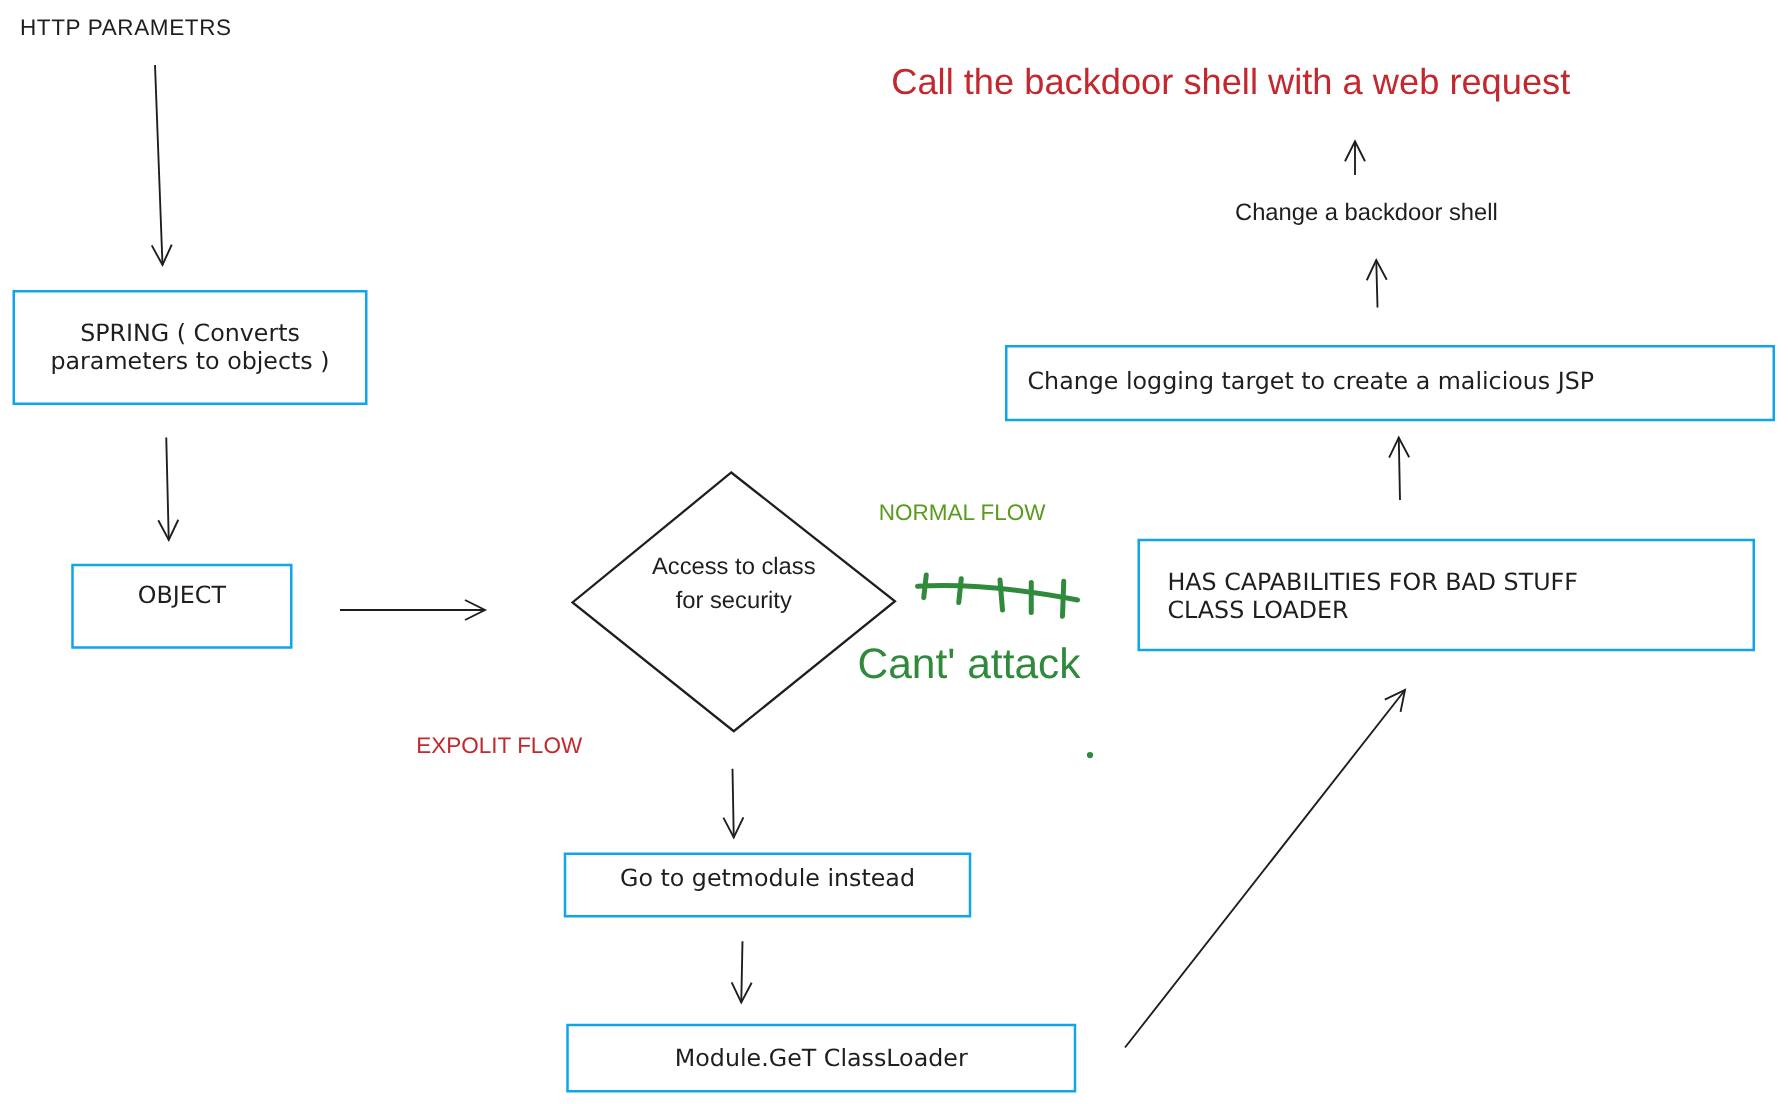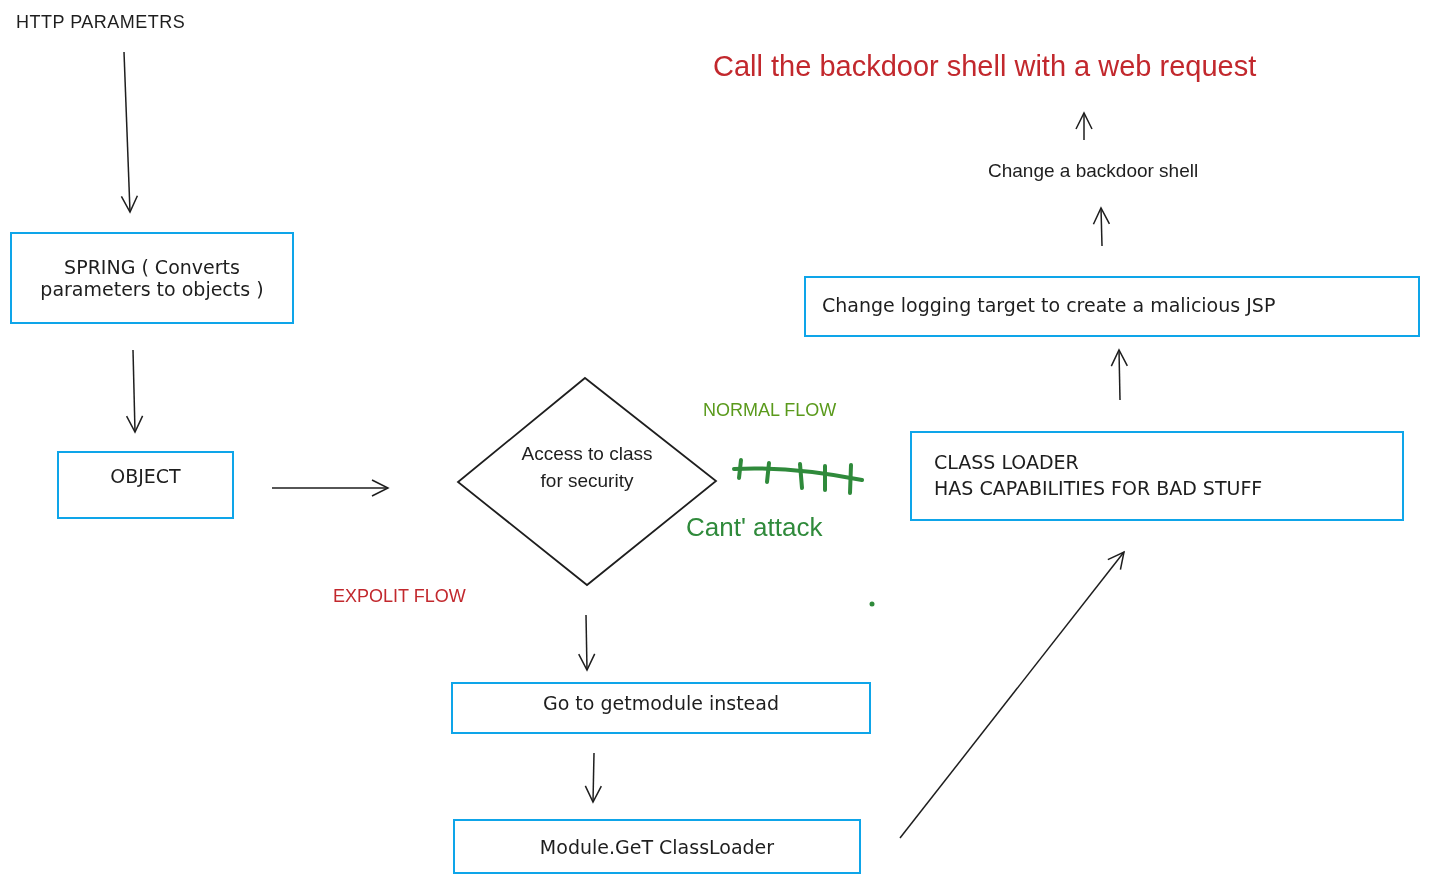--- a/index.html
+++ b/index.html
@@ -58,35 +58,35 @@
 <div class="box center" style="left:57px; top:451px; width:177px; height:68px; padding-bottom:18px;">
   <div class="black">OBJECT</div>
 </div>
 
 <div class="lbl center" style="left:462px; top:440px; width:250px; flex-direction:column; line-height:27px;">
   <div class="black">Access to class</div>
   <div class="black">for security</div>
 </div>
 
 <div class="lbl lime" style="left:703px; top:400px; font-size:18px;">NORMAL FLOW</div>
-<div class="lbl green" style="left:686px; top:512px; font-size:26px;">Cant' attack</div>
+<div class="lbl green" style="left:686px; top:512px; font-size:34px;">Cant' attack</div>
 
 <div class="lbl red" style="left:333px; top:586px; font-size:18px;">EXPOLIT FLOW</div>
 
-<div class="box center" style="left:451px; top:682px; width:420px; height:52px; padding-bottom:10px;text-align:right;">
+<div class="box center" style="left:451px; top:682px; width:326px; height:52px; padding-bottom:10px;text-align:right;">
   <div class="black">Go to getmodule instead</div>
 </div>
 
 <div class="box center" style="left:453px; top:819px; width:408px; height:55px;">
   <div class="black">Module.GeT ClassLoader</div>
 </div>
 
 <div class="box" style="left:910px; top:431px; width:494px; height:90px; padding:18px 0 0 22px;">
+  <div class="black" style="margin-top:4px;">HAS CAPABILITIES FOR BAD STUFF</div>
   <div class="black">CLASS LOADER</div>
-  <div class="black" style="margin-top:4px;">HAS CAPABILITIES FOR BAD STUFF</div>
 </div>
 
 <div class="box" style="left:804px; top:276px; width:616px; height:61px; padding:16px 0 0 16px;">
   <div class="black">Change logging target to create a malicious JSP</div>
 </div>
 
 <div class="lbl black" style="left:988px; top:160px;">Change a backdoor shell</div>
 
 <div class="lbl red" style="left:713px; top:50px; font-size:29px;">Call the backdoor shell with a web request</div>
 

